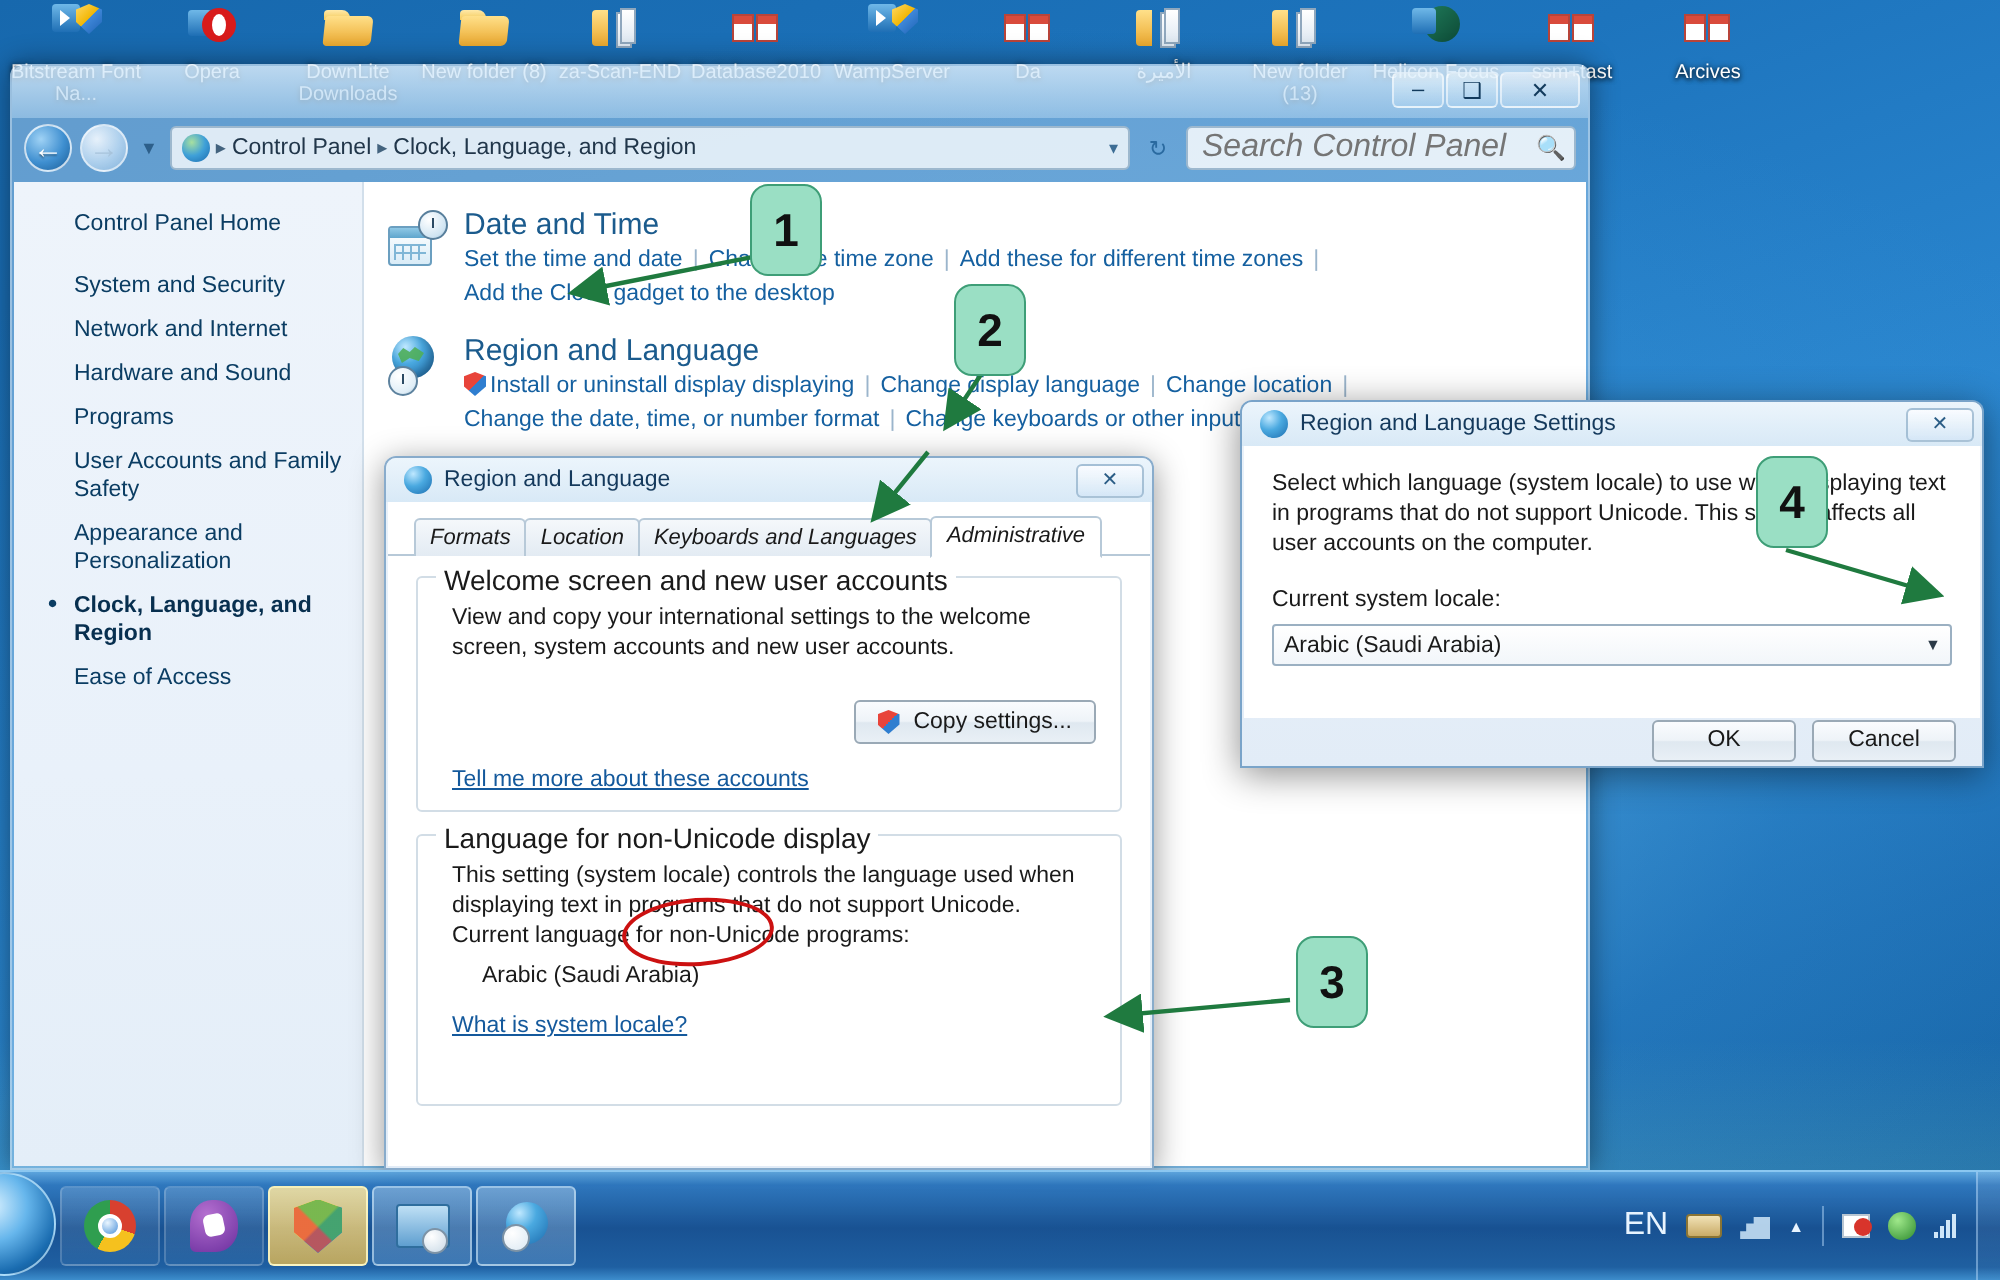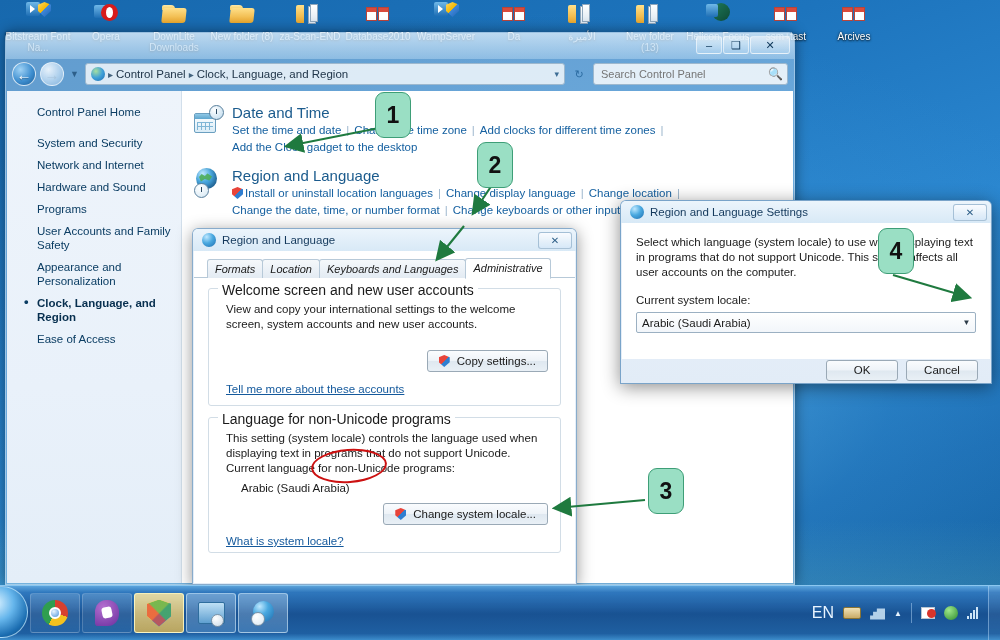--- a/index.html
+++ b/index.html
@@ -179,21 +179,21 @@
     width: 195px; height: 22px;
     background: rgba(255,255,255,0.82);
     border: 1px solid #9db8ce;
     border-radius: 3px;
     display:flex;align-items:center;
     padding: 0 4px 0 7px;
   }
   #cp-search input {
     flex:1; border:0; background:transparent; outline:none;
     font-family:"Liberation Sans", sans-serif;
-    font-size: 11px; color: #8a8a8a;
+    font-size: 16px; font-style: italic; color: #8a8a8a;
     min-width: 0;
   }
   .srch-icon { color:#3a6d99; font-size: 12px; }
 
   #cp-body {
     position: absolute;
     left: 1px; right: 1px; top: 58px; bottom: 1px;
     background: #0f172a;
     display: flex;
   }
@@ -715,37 +715,37 @@
       <div class="cat">
         <div class="cat-icon">
           <div class="icon-datetime">
               <span class="cal"></span>
               <span class="clk"></span>
             </div>
         </div>
         <div class="cat-body">
           <div class="cat-title">Date and Time</div>
           <div class="cat-links">
-            <a>Set the time and date</a><span class="pipe">|</span><a>Change the time zone</a><span class="pipe">|</span><a>Add clocks for different time zones</a><span class="pipe">|</span>
+            <a>Set the time and date</a><span class="pipe">|</span><a>Change the time zone</a><span class="pipe">|</span><a>Add these for different time zones</a><span class="pipe">|</span>
             <div><a>Add the Clock gadget to the desktop</a></div>
           </div>
         </div>
       </div>
 
       <div class="cat">
         <div class="cat-icon">
           <div class="icon-region">
               <span class="globe"></span>
               <span class="clock2"></span>
             </div>
         </div>
         <div class="cat-body">
           <div class="cat-title">Region and Language</div>
           <div class="cat-links">
-            <span class="mini-shield"></span><a>Install or uninstall location languages</a><span class="pipe">|</span><a>Change display language</a><span class="pipe">|</span><a>Change location</a><span class="pipe">|</span>
+            <span class="mini-shield"></span><a>Install or uninstall display displaying</a><span class="pipe">|</span><a>Change display language</a><span class="pipe">|</span><a>Change location</a><span class="pipe">|</span>
             <div><a>Change the date, time, or number format</a><span class="pipe">|</span><a>Change keyboards or other input methods</a></div>
           </div>
         </div>
       </div>
 
     </div>
   </div>
 </div>
 
 <div id="dlg-region">
@@ -773,30 +773,24 @@
             <span class="mini-shield"></span>
             <span>Copy settings...</span>
           </span>
         </div>
         <div style="margin-top:10px;padding-left:5px;">
           <span class="link-ul">Tell me more about these accounts</span>
         </div>
       </div>
 
       <div class="group" style="height:136px;">
-        <span class="glabel">Language for non-Unicode programs</span>
+        <span class="glabel">Language for non-Unicode display</span>
         <div class="gtext" style="padding-left:5px;">This setting (system locale) controls the language used when displaying text in programs that do not support Unicode.</div>
         <div class="gtext" style="padding-left:5px;margin-top:0;">Current language for non-Unicode programs:</div>
         <div class="gtext indent" style="margin-top:5px;">Arabic (Saudi Arabia)</div>
-        <div class="row-right" style="margin-top:7px;">
-          <span class="btn">
-            <span class="mini-shield"></span>
-            <span>Change system locale...</span>
-          </span>
-        </div>
         <div style="margin-top:9px;padding-left:5px;">
           <span class="link-ul">What is system locale?</span>
         </div>
       </div>
 
     </div>
   </div>
 </div>
 
 <div id="red-ellipse"></div>

